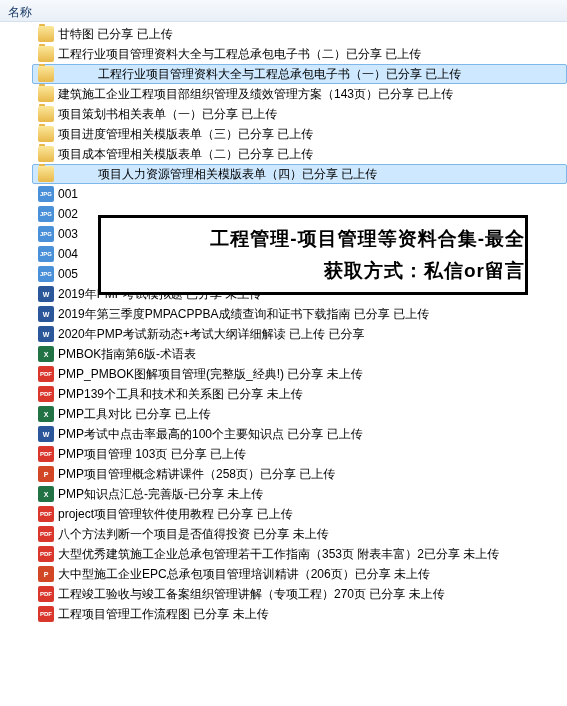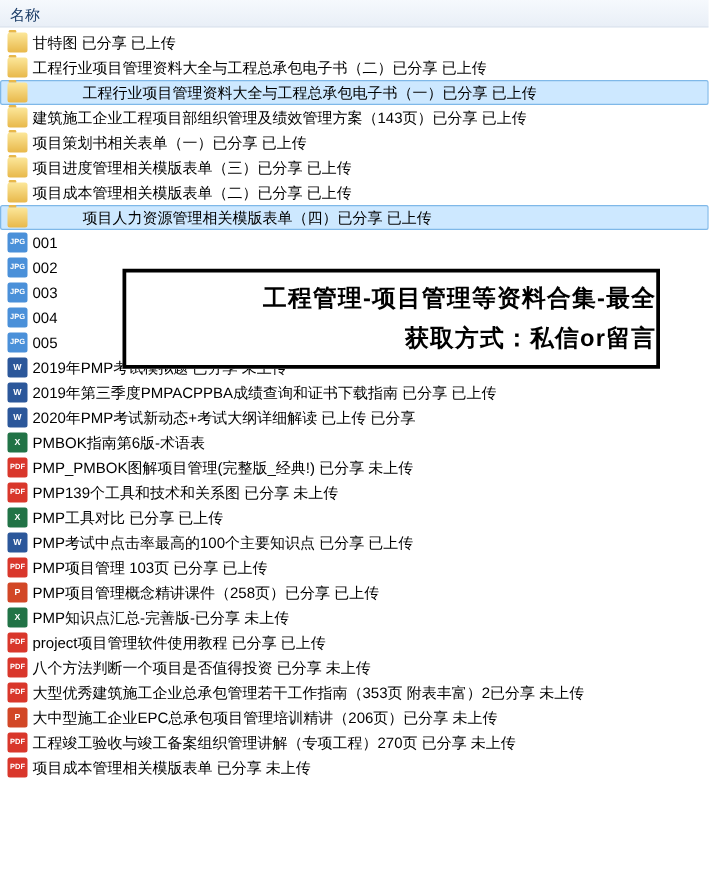--- a/index.html
+++ b/index.html
@@ -13,20 +13,21 @@
 }
 .header {
   background: linear-gradient(to bottom, #f6f9fd, #e9eff7);
   border-bottom: 1px solid #d6e0ec;
   padding: 4px 8px;
   height: 22px;
   color: #1a3b66;
 }
 .file-list {
   padding: 2px 0;
+  margin-left: 32px;
 }
 .file-row {
   display: flex;
   align-items: center;
   padding: 1px 6px;
   height: 20px;
   cursor: default;
 }
 .file-row.selected {
   background: #cde8ff;
@@ -196,20 +197,20 @@
     <div class="file-row">
       <div class="icon ppt">P</div>
       <span class="label">大中型施工企业EPC总承包项目管理培训精讲（206页）已分享 未上传</span>
     </div>
     <div class="file-row">
       <div class="icon pdf">PDF</div>
       <span class="label">工程竣工验收与竣工备案组织管理讲解（专项工程）270页 已分享 未上传</span>
     </div>
     <div class="file-row">
       <div class="icon pdf">PDF</div>
-      <span class="label">项目成本管理相关模版表单 已分享 未上传</span>
+      <span class="label">工程项目管理工作流程图 已分享 未上传</span>
     </div>
   </div>
 
 <div class="overlay-box">
   <div class="line">工程管理-项目管理等资料合集-最全</div>
   <div class="line">获取方式：私信or留言</div>
 </div>
 
 </body></html>

